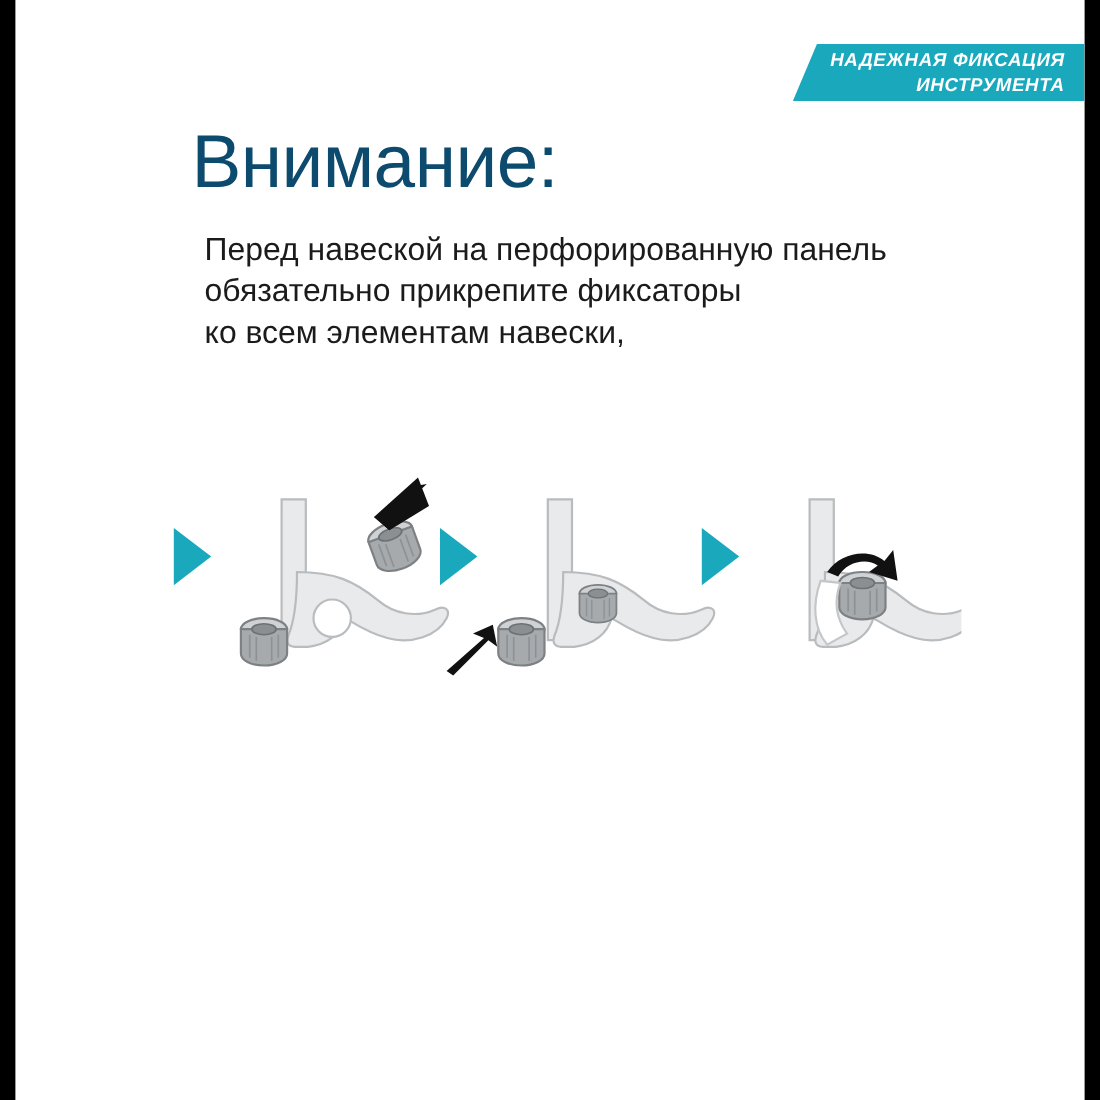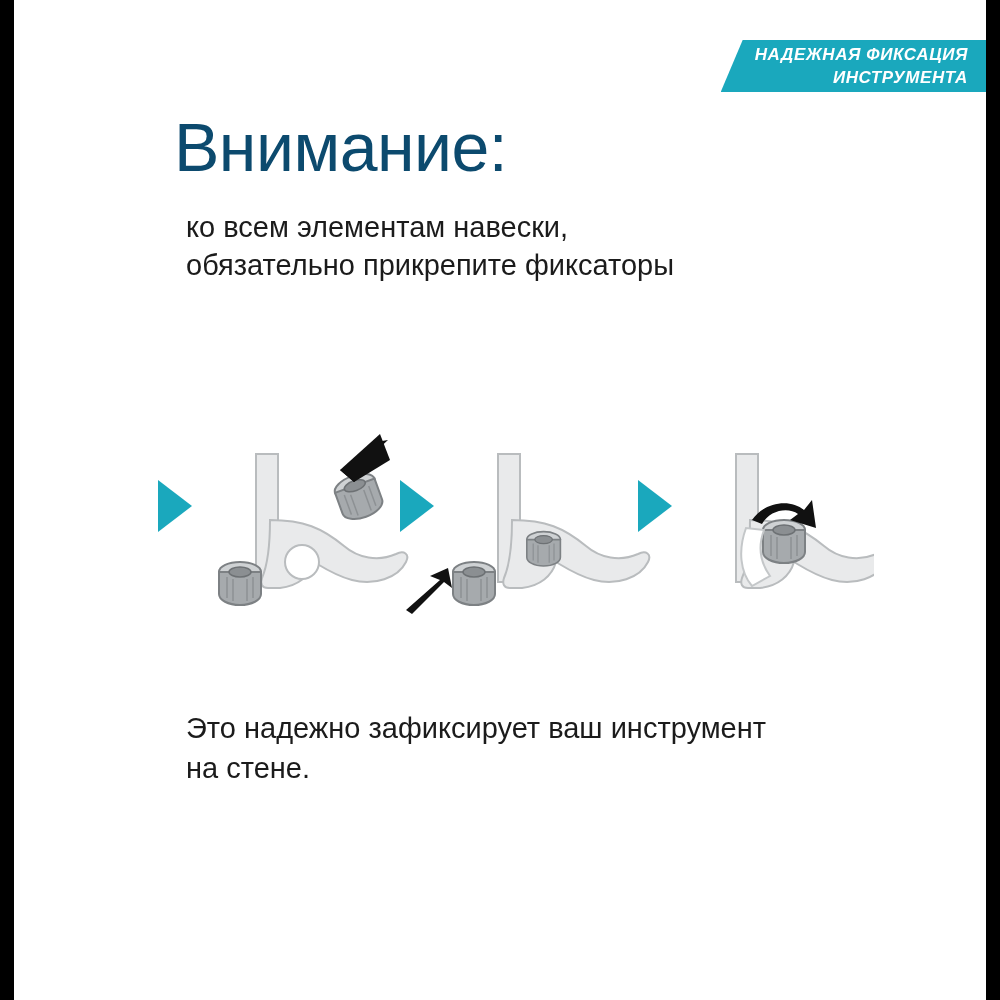--- a/index.html
+++ b/index.html
@@ -100,22 +100,23 @@
 <div class="page">
 
   <div class="ribbon">
     <span>НАДЕЖНАЯ ФИКСАЦИЯ</span>
     <span>ИНСТРУМЕНТА</span>
   </div>
 
   <div class="heading">Внимание:</div>
 
   <div class="lead">
+    <div>Перед навеской на перфорированную панель</div>
+    <div>обязательно прикрепите фиксаторы</div>
     <div>ко всем элементам навески,</div>
-    <div>обязательно прикрепите фиксаторы</div>
   </div>
 
   <div class="strip">
     <svg width="720" height="230" viewBox="0 0 720 230" xmlns="http://www.w3.org/2000/svg">
       <defs>
         <g id="hook">
 
           <path d="M38 4 L60 4 L60 86 L74 104 L60 120 L60 132 L38 132 Z" fill="#e9eaeb" stroke="#b9bcbe" stroke-width="2"></path>
 
           <path d="M52 70 C 86 70, 104 78, 126 96 C 140 108, 160 112, 178 104
@@ -173,18 +174,14 @@
         </g>
 
         <path d="M112 98 C 104 120, 106 142, 118 156 L 136 146 C 126 132, 124 116, 130 100 Z" fill="#ffffff" stroke="#c4c7c9" stroke-width="2"></path>
 
         <path d="M118 90 C 130 72, 156 68, 170 80 L 178 70 L 182 98 L 156 90 L 164 84
                  C 154 77, 136 80, 128 94 Z" fill="#111111"></path>
       </g>
     </svg>
   </div>
 
-  <div class="closing">
-    <div>Это надежно зафиксирует ваш инструмент</div>
-    <div>на стене.</div>
-  </div>
 
 </div>
 
 </body></html>

